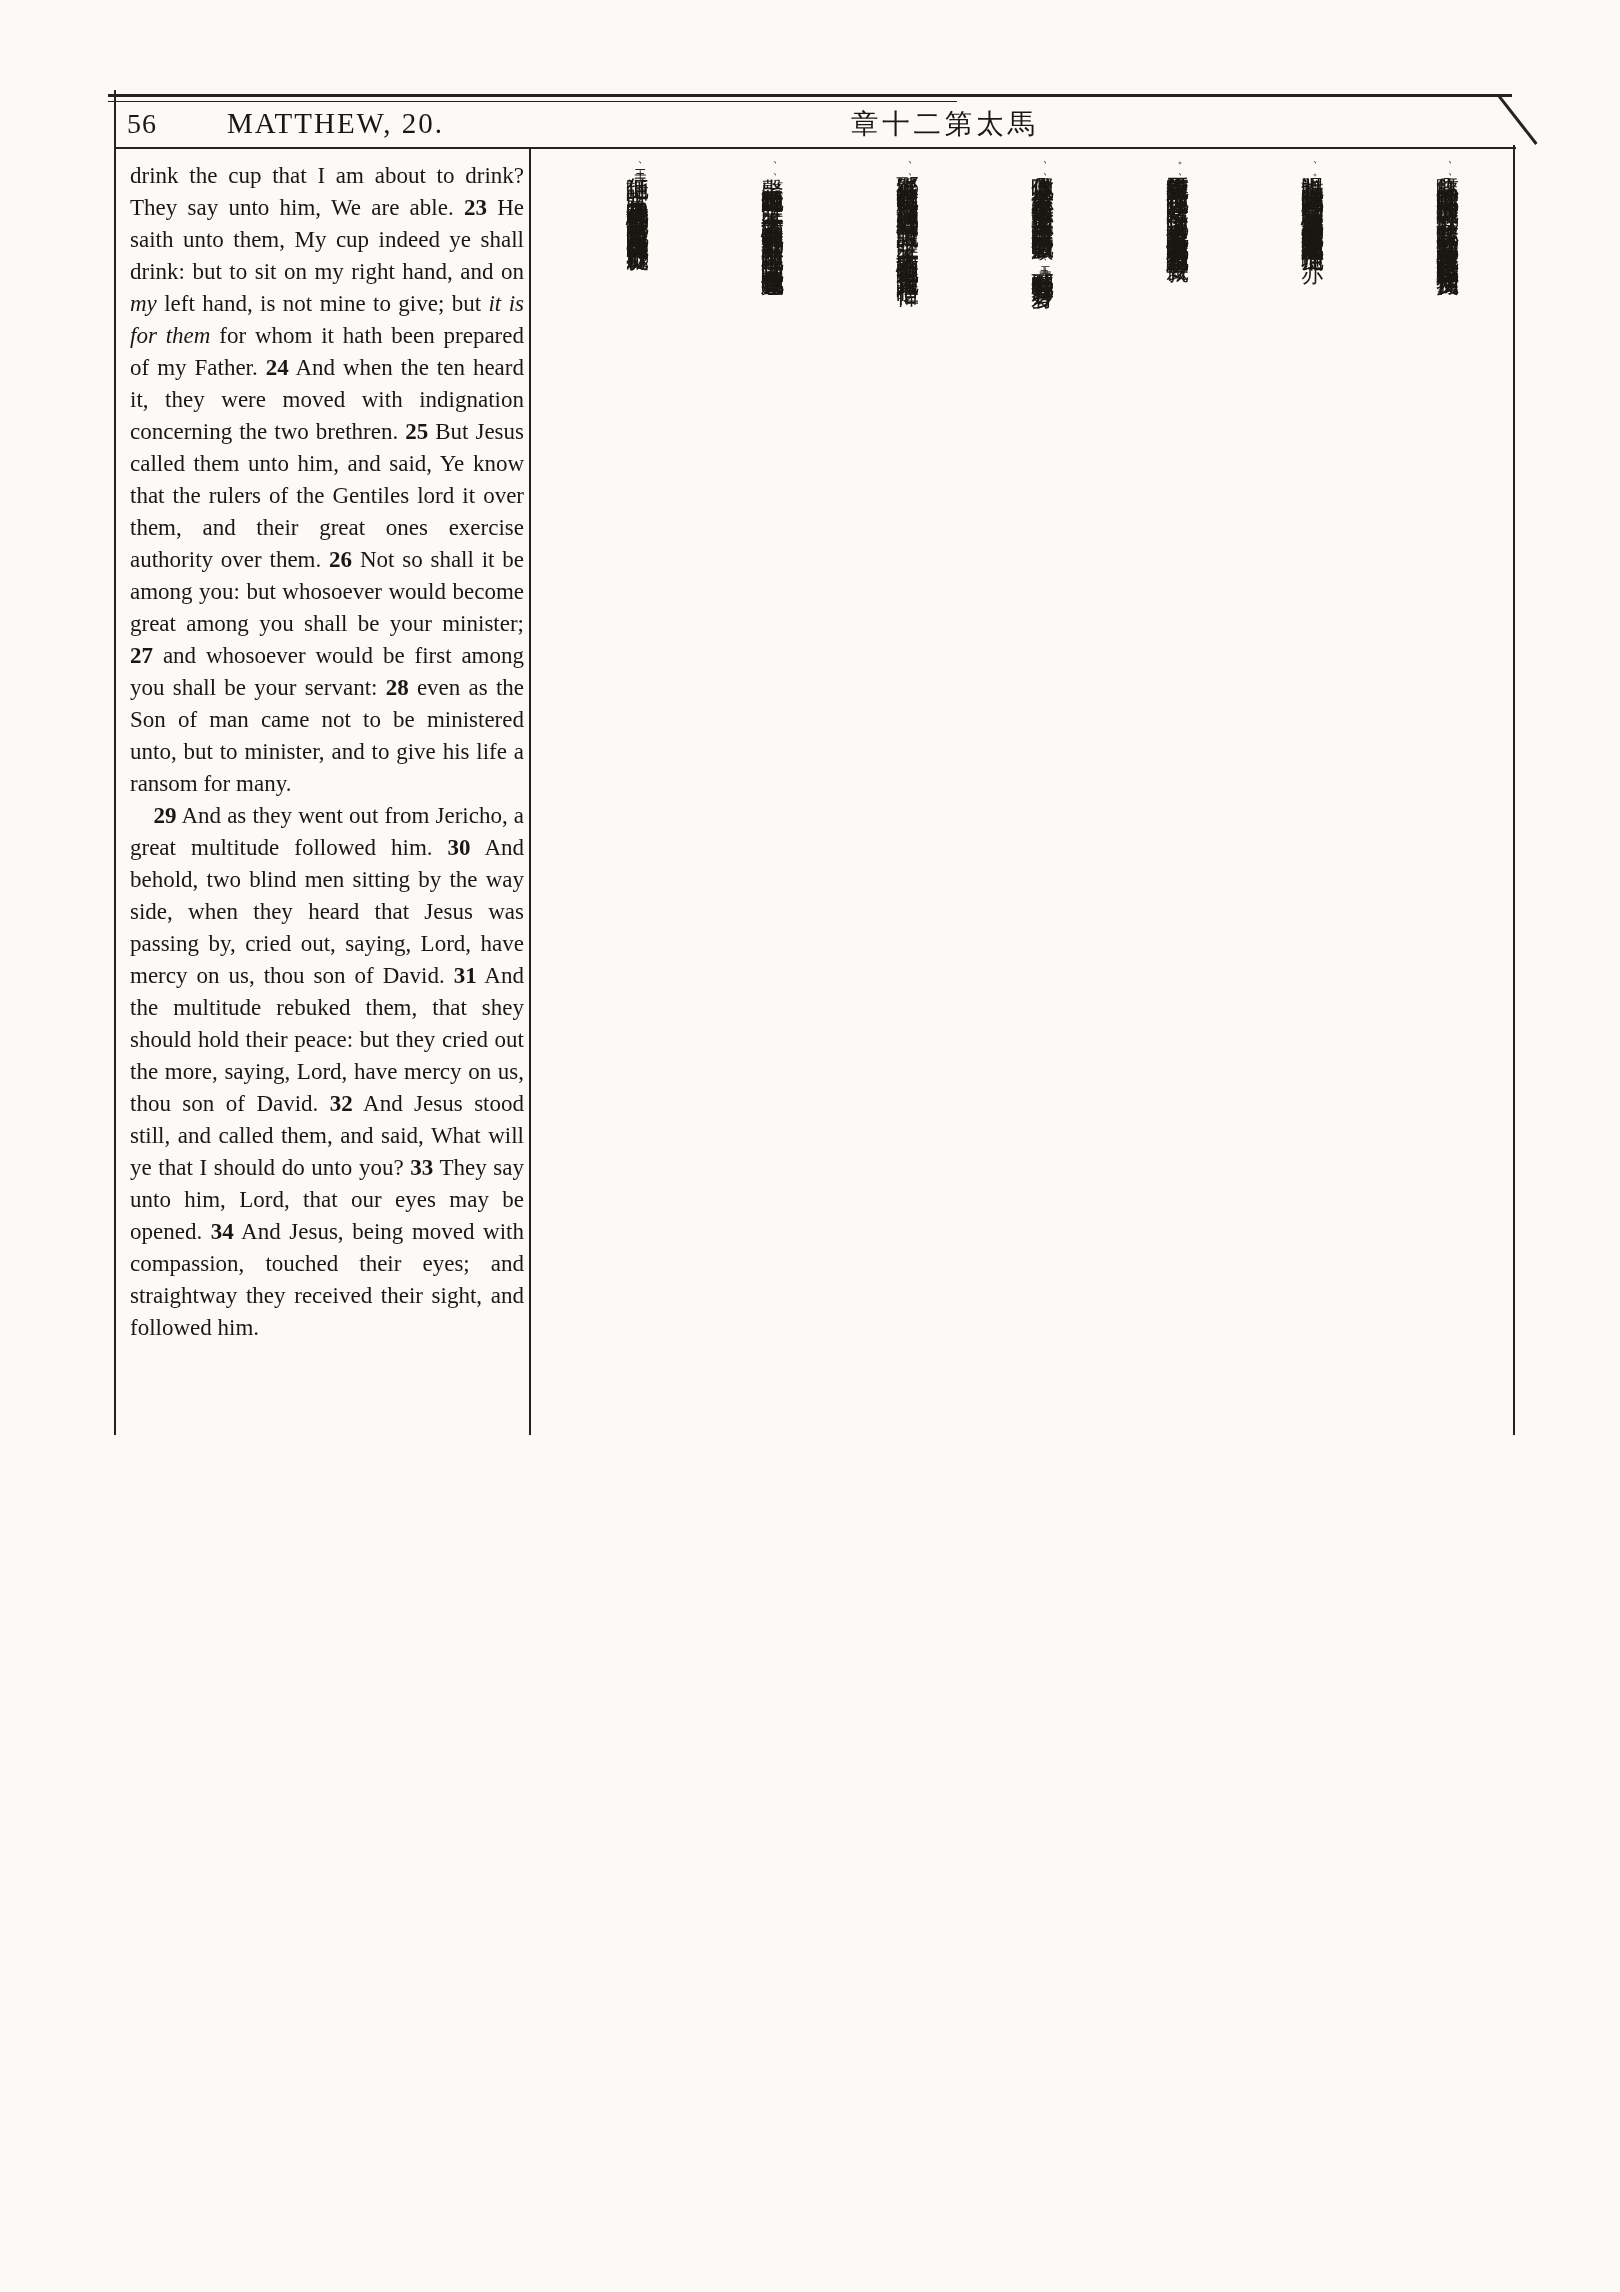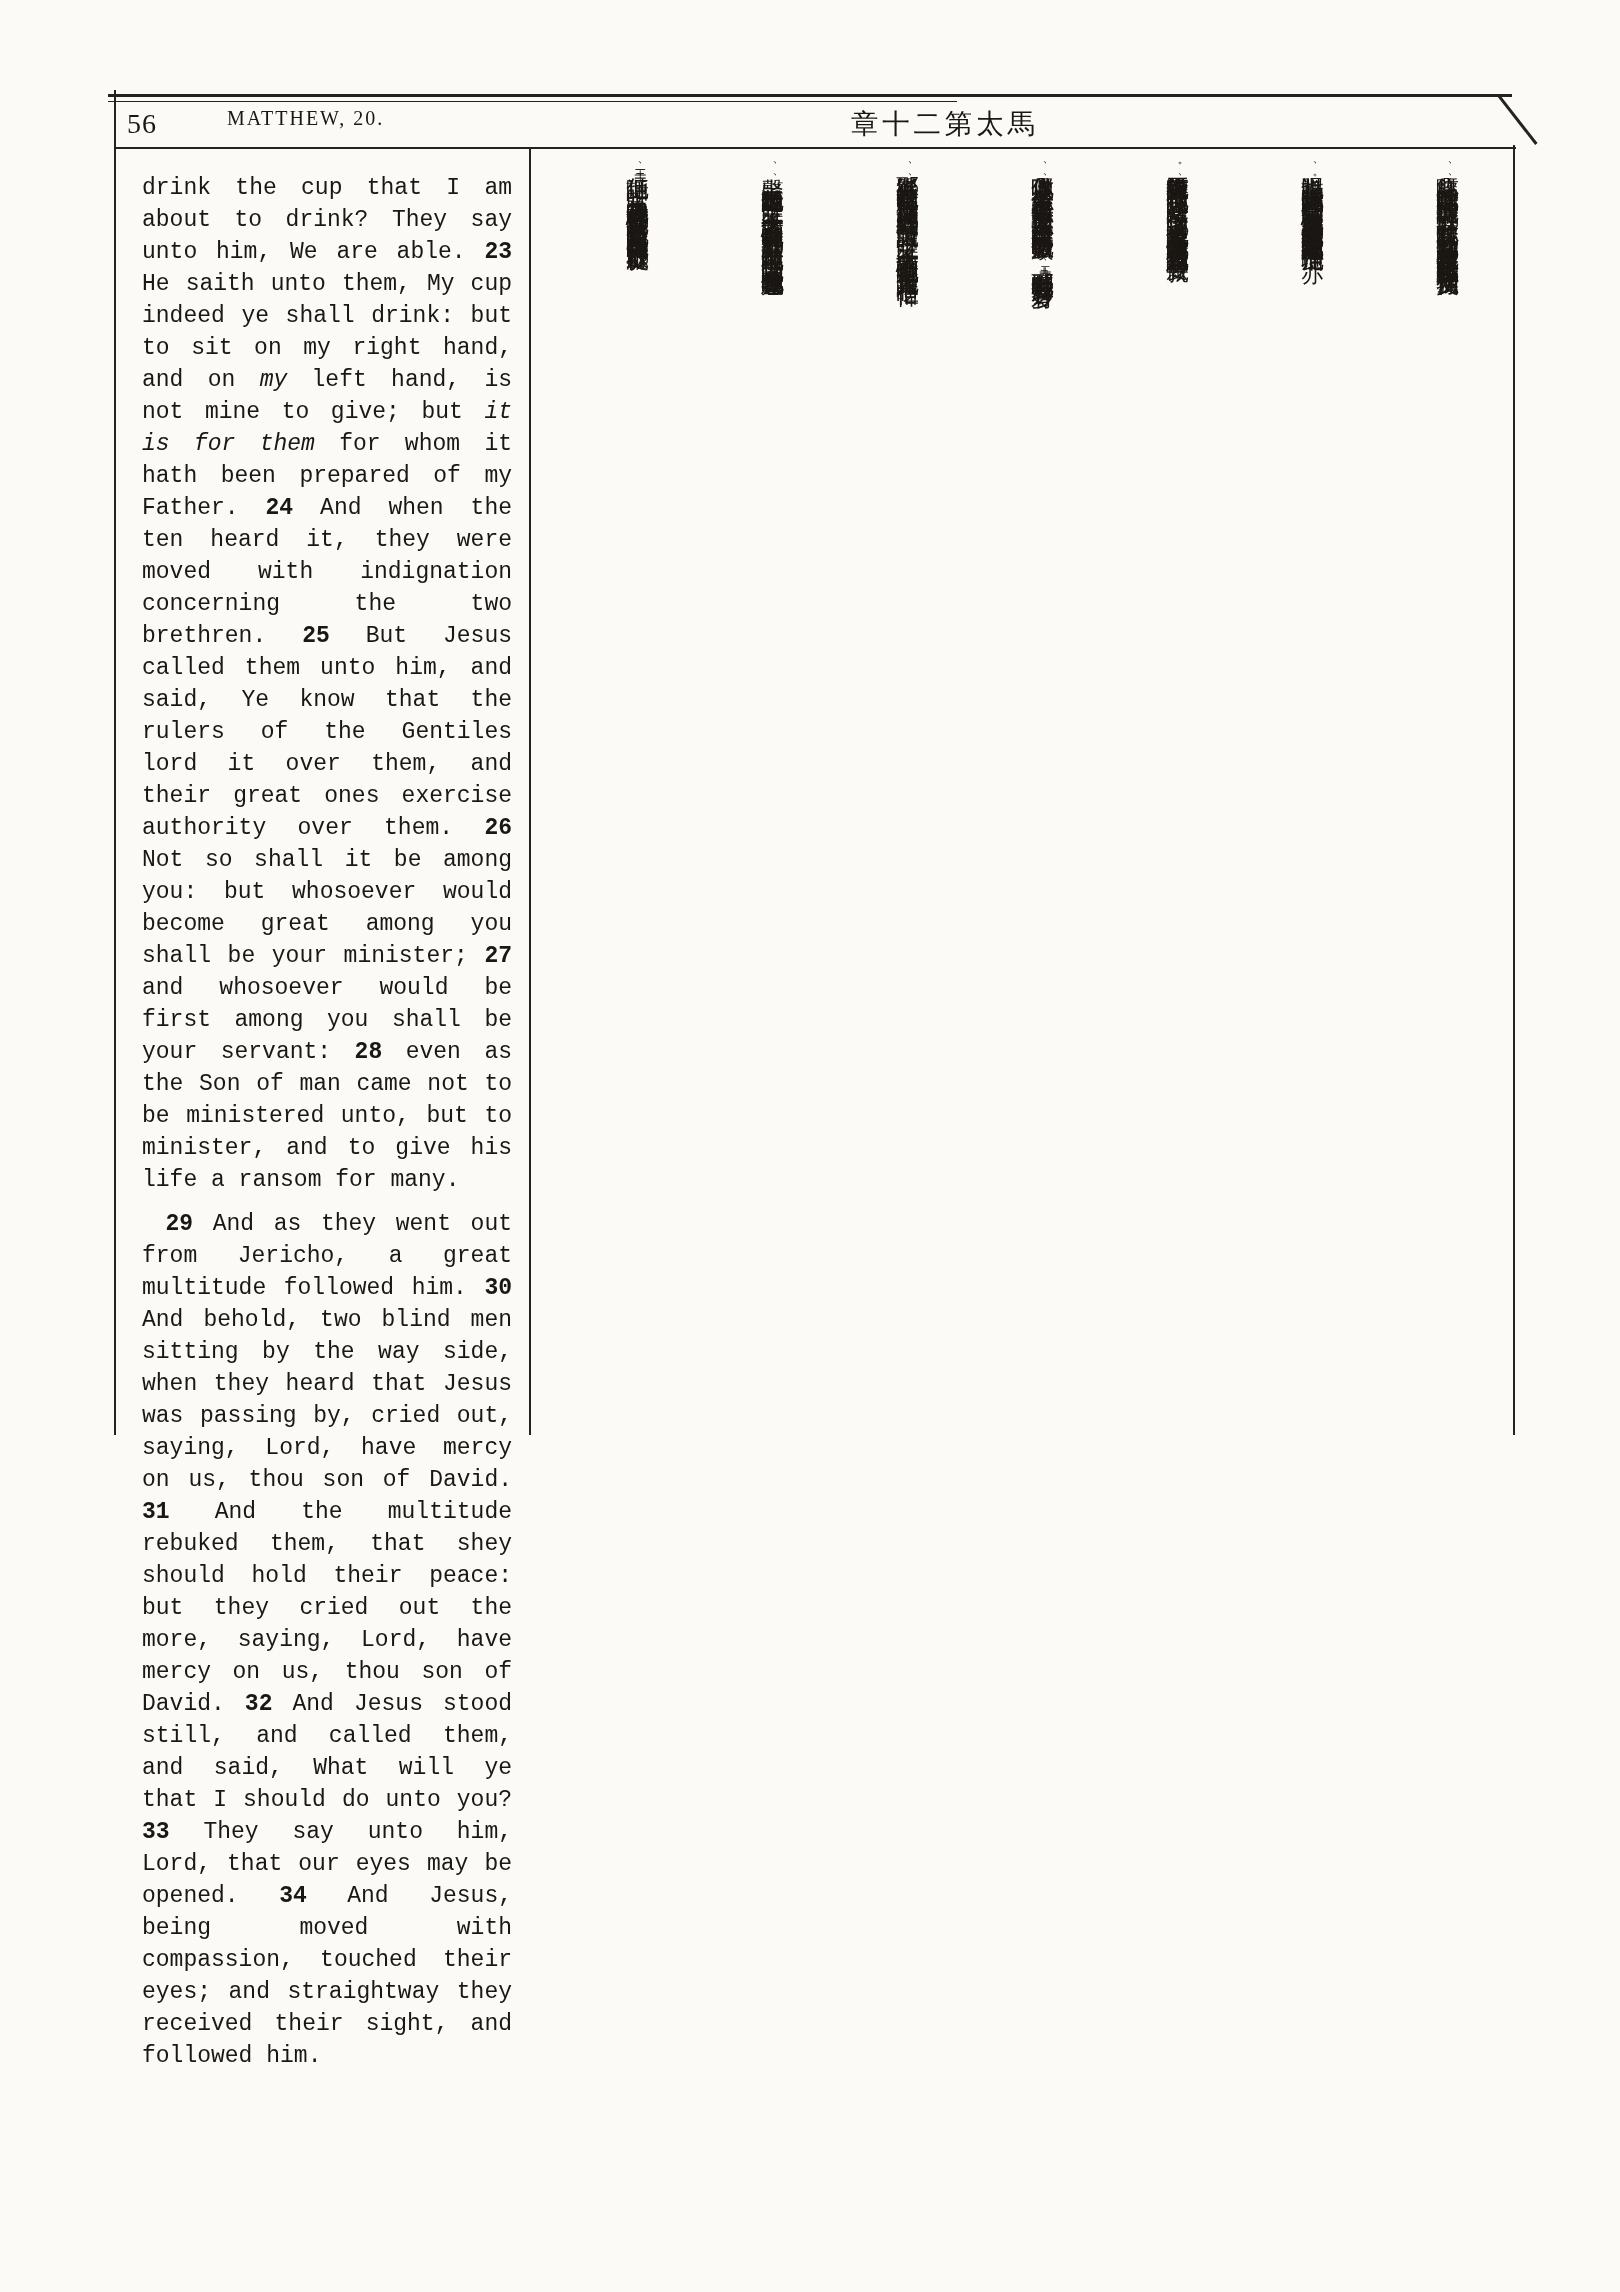--- a/index.html
+++ b/index.html
@@ -20,28 +20,28 @@
   .rule-header{left:114px;top:147px;width:1402px;height:2px;}
   .vline{position:absolute;background:var(--rule,#26221d);width:2px;}
   .border-left{left:114px;top:90px;height:1345px;}
   .border-right{left:1513px;top:145px;height:1290px;}
   .divider{left:529px;top:149px;height:1286px;}
   .corner{position:absolute;left:1500px;top:95px;width:61px;height:2.9px;
     background:var(--rule,#26221d);transform:rotate(52deg);transform-origin:left top;}
 
   
   .pageno{position:absolute;left:127px;top:108px;font-size:28px;letter-spacing:1px;}
-  .runhead{position:absolute;left:227px;top:107px;font-size:20px;letter-spacing:2px;text-align:center;}
+  .runhead{position:absolute;left:227px;top:107px;font-size:29px;letter-spacing:2px;text-align:center;}
   .runhead-cn{position:absolute;left:851px;top:106px;font-size:27.4px;letter-spacing:3.9px;
     font-family:"DejaVu Serif",serif;}
 
   
   .en-col{position:absolute;left:130px;top:160px;width:394px;
     font-size:23px;line-height:32px;text-align:justify;}
-  .en-para{margin:12px;font-family:Liberation Mono, monospace;}
+  .en-para{margin:0;}
   .en-para.indent{text-indent:23.5px;}
   .vnum{font-weight:bold;}
 
   
   .cn-area{
     position:absolute;left:545px;top:160px;width:964px;height:1269px;
     box-sizing:border-box;padding-right:47px;
     writing-mode:vertical-rl;text-orientation:upright;
     font-family:"DejaVu Serif","DejaVu Sans",serif;
   }

